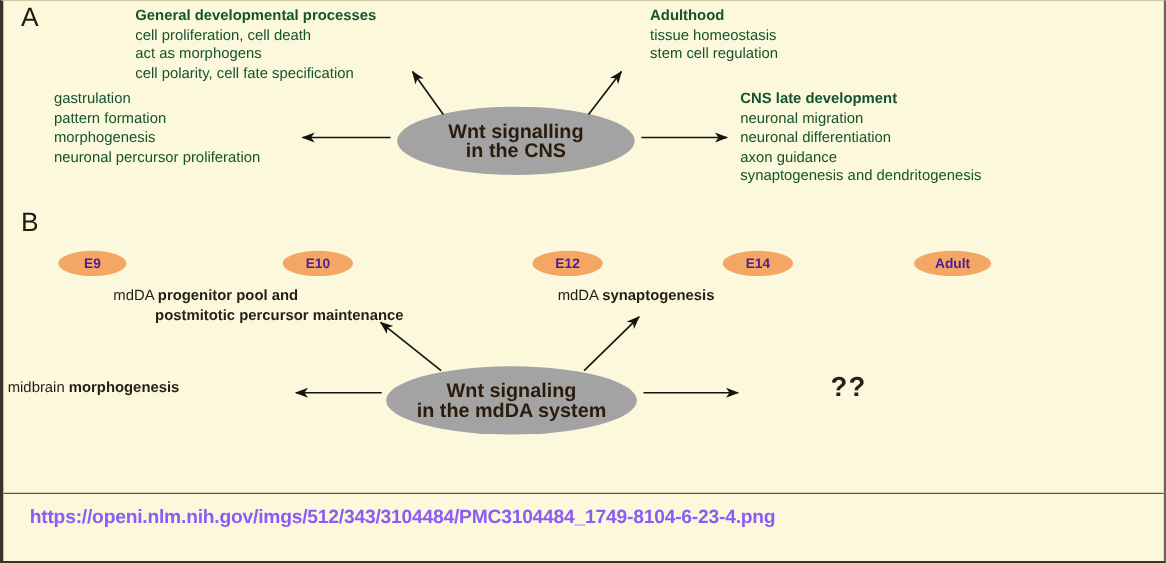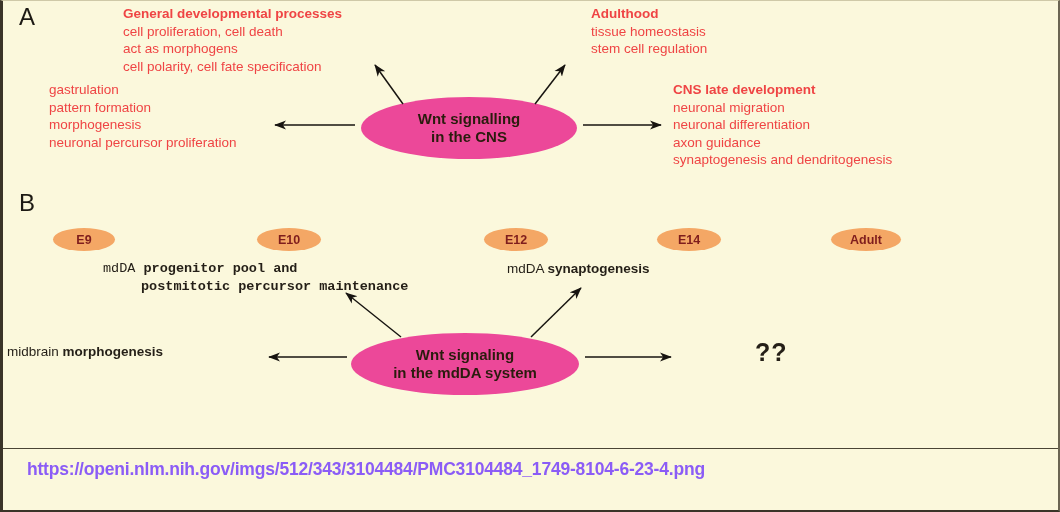--- a/index.html
+++ b/index.html
@@ -35,50 +35,50 @@
     letter-spacing: 0.5px;
   }
   #letter-a { left: 16px; top: 2px; }
   #letter-b { left: 16px; top: 188px; }
 
   
   .textblock {
     position: absolute;
     font-size: 13.5px;
     line-height: 17.5px;
-    color: #ef4444;
+    color: #14532d;
     white-space: nowrap;
   }
   .textblock .hd {
     font-weight: bold;
     display: block;
   }
   .textblock .it {
     display: block;
     font-weight: 400;
   }
 
   #blk-general   { left: 120px; top: 4px;  }
   #blk-adult     { left: 588px; top: 4px;  }
   #blk-cns-early { left: 46px;  top: 80px; }
   #blk-cns-late  { left: 670px; top: 80px; }
 
   
   .core-ellipse {
     position: absolute;
-    background: #ec4899;
+    background: #a3a3a3;
     border-radius: 50%;
     display: flex;
     align-items: center;
     justify-content: center;
     text-align: center;
     font-weight: bold;
     color: #2a1c0d;
     line-height: 18px;
-    font-size: 15px;
+    font-size: 18px;
   }
   #core-a {
     left: 358px; top: 96px;
     width: 216px; height: 62px;
   }
   #core-b {
     left: 348px; top: 332px;
     width: 228px; height: 62px;
   }
 
@@ -87,33 +87,33 @@
     position: absolute;
     top: 227px;
     height: 23px;
     background: #f4a765;
     border-radius: 50%;
     display: flex;
     align-items: center;
     justify-content: center;
     font-size: 12.5px;
     font-weight: bold;
-    color: #7f1d1d;
+    color: #4c1d95;
   }
 
   
   .blabel {
     position: absolute;
     font-size: 13.5px;
     line-height: 18px;
     color: #241f17;
     white-space: nowrap;
   }
   .blabel b { font-weight: bold; }
-  #blabel-progenitor { left: 100px; top: 259px; font-family: Liberation Mono, monospace; }
+  #blabel-progenitor { left: 100px; top: 259px; }
   #blabel-progenitor .l2 { display: block; padding-left: 38px; }
   #blabel-diff       { left: 504px; top: 259px; }
   #blabel-midbrain   { left: 4px;   top: 342px; }
 
   #qmarks {
     position: absolute;
     left: 752px; top: 337px;
     font-size: 25px;
     font-weight: bold;
     color: #241f17;

